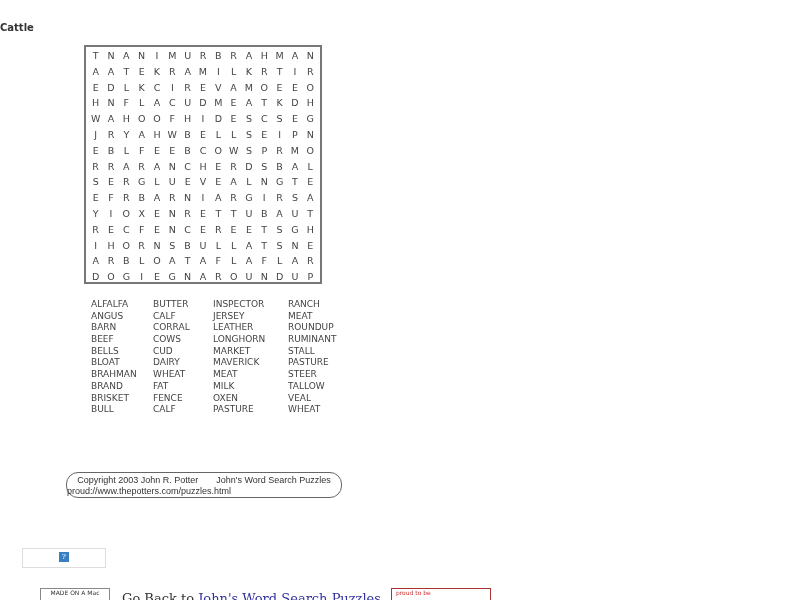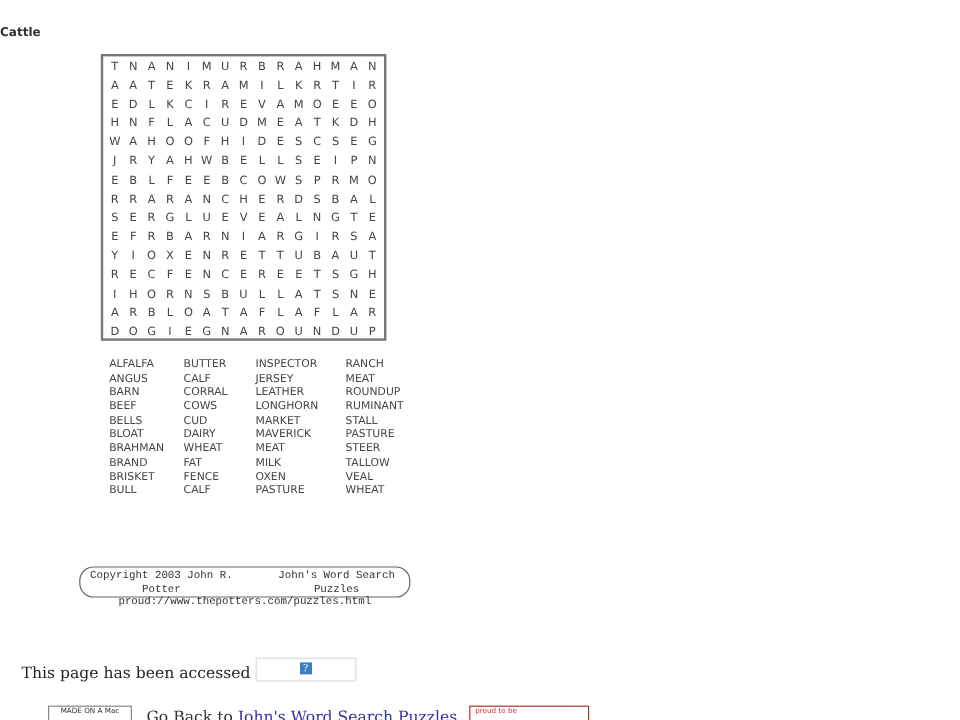--- a/index.html
+++ b/index.html
@@ -6,21 +6,21 @@
   body { width:800px; height:600px; position:relative; overflow:hidden; font-family:"DejaVu Sans", sans-serif; color:#222; }
   .title { position:absolute; left:0; width:402px; top:22px; text-align:left; font-size:10px; font-weight:bold; color:#333; }
   .grid { position:absolute; left:84px; top:45px; width:238px; height:239px; border:2px solid #777; box-sizing:border-box; padding:1px 2px; }
   .grid-row { display:flex; height:15.8px; }
   .cell { width:15.6px; text-align:center; font-size:9.5px; line-height:15.8px; color:#444; letter-spacing:0; }
   .words { position:absolute; top:299px; left:53px; display:flex; font-size:9px; color:#444; }
   .col { display:flex; flex-direction:column; }
   .col span { height:11.7px; line-height:11.7px; white-space:nowrap; }
   .col0 { width:62px;margin-left:38px; } .col1 { width:60px; } .col2 { width:67px; } .col3 { width:75px; } .col4 { width:60px; }
   .copyright { position:absolute; left:66px; top:472px; width:276px; height:26px; border:1px solid #666; border-radius:12px; box-sizing:border-box;
-    font-family:Liberation Mono, monospace; font-size:9px; color:#333; text-align:center; line-height:10.5px; padding-top:2px; }
+    font-family:Liberation Sans, sans-serif; font-size:9px; color:#333; line-height:10.5px; padding-top:2px; }
   .copyright .l1 { display:flex; justify-content:center; gap:18px; }
   .access { position:absolute; left:18px; top:551px; font-family:"DejaVu Serif", serif; font-size:13px; color:#222; display:flex; align-items:center; }
   .counter { display:inline-block; width:82px; height:18px; border:1px solid #ddd; margin:0 5px 0 4px; position:relative; top:-3px; }
   .counter .q { position:absolute; left:36px; top:3px; width:10px; height:10px; background:#3a7fc1; color:#fff; font-size:8px; line-height:10px; text-align:center; }
   .bottom { position:absolute; top:588px; left:40px; display:flex; align-items:flex-start; font-family:"DejaVu Serif", serif; font-size:13px; }
   .badge-mac { width:68px; height:16px; border:1px solid #888; font-size:6px; text-align:center; line-height:8px; color:#333; font-family:"DejaVu Sans", sans-serif; overflow:hidden; }
   .goback { margin-left:12px; color:#333; white-space:nowrap; line-height:22px; }
   .goback a { color:#3030a0; text-decoration:none; }
   .badge-proud { margin-left:10px; width:94px; height:14px; border:1px solid #a33; font-size:6px; color:#c33; line-height:8px; padding-left:4px; font-family:"DejaVu Sans", sans-serif; overflow:hidden; }
 </style>
@@ -340,21 +340,20 @@
 
 <div class="copyright">
   <div class="l1">
     <span>Copyright 2003 John R. Potter</span>
     <span>John's Word Search Puzzles</span>
   </div>
   <div>proud://www.thepotters.com/puzzles.html</div>
 </div>
 
 <div class="access">
-  <span>This page has been accessed</span>
   <span class="counter">
     <span class="q">?</span>
   </span>
 </div>
 
 <div class="bottom">
   <div class="badge-mac">MADE ON A Mac</div>
   <div class="goback">
     <span>Go Back to</span>
     <a href="#">John's Word Search Puzzles</a>

